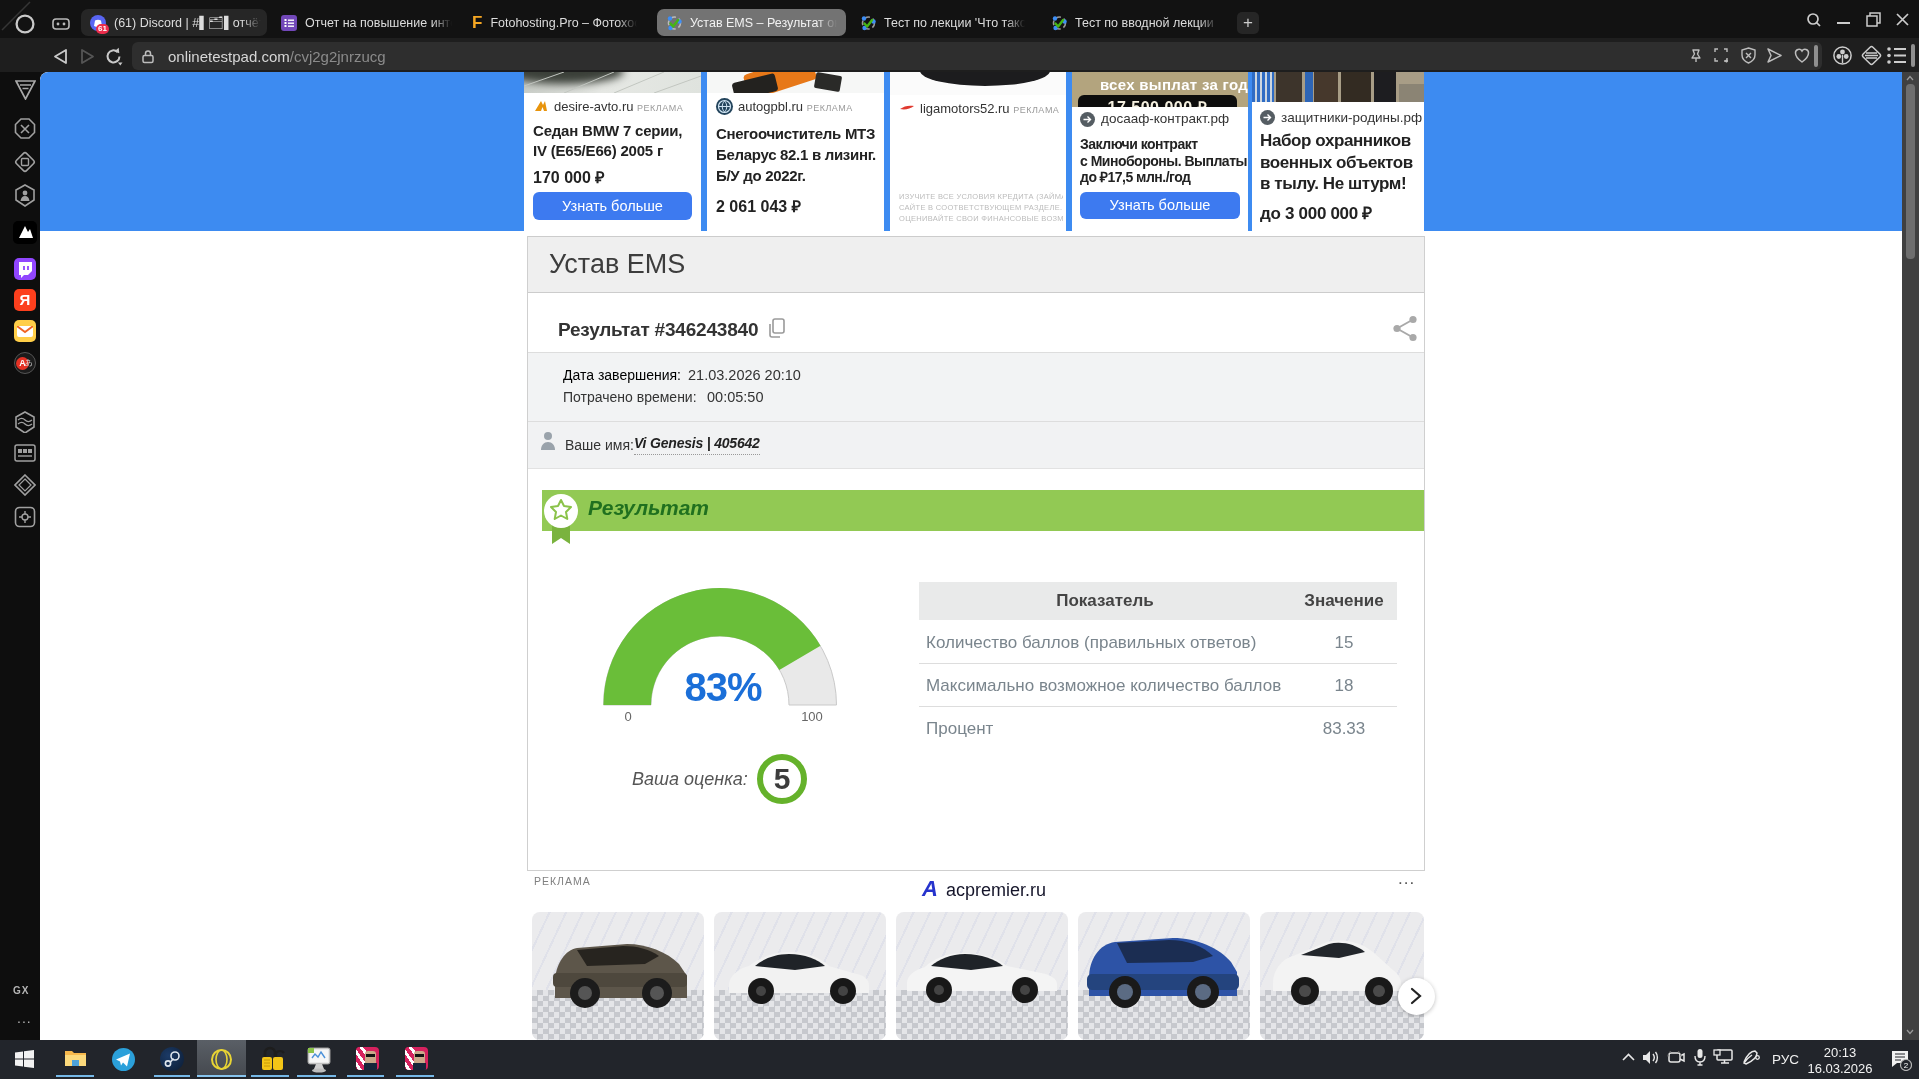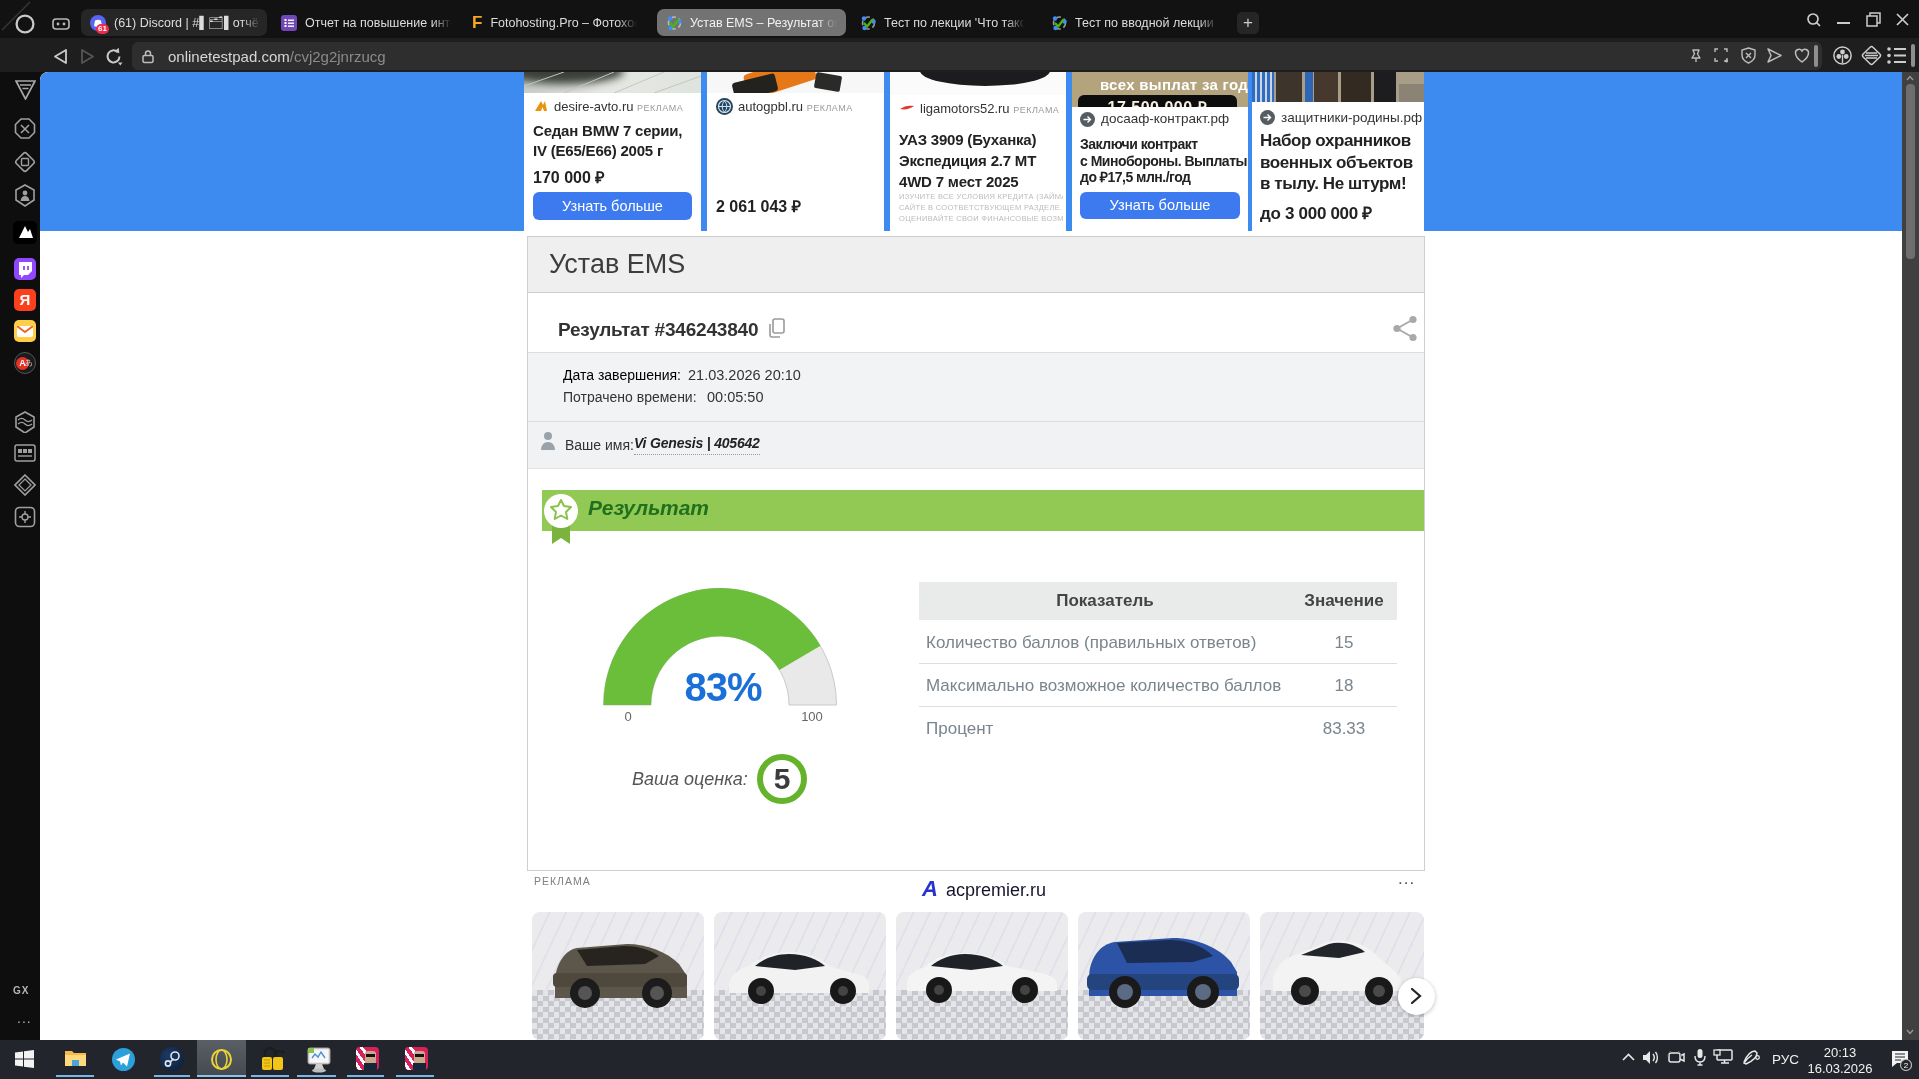--- a/index.html
+++ b/index.html
@@ -273,32 +273,32 @@
     <div class="abs" style="left:0;top:0;width:177px;height:21px;background:#f6f7f6;overflow:hidden">
         <div class="abs" style="left:38px;top:-8px;width:70px;height:26px;background:#e77818;border-radius:4px;transform:rotate(-18deg)"></div>
         <div class="abs" style="left:26px;top:6px;width:44px;height:18px;background:#23221f;border-radius:3px;transform:rotate(-14deg)"></div>
         <div class="abs" style="left:108px;top:2px;width:26px;height:16px;background:#2a2a28;border-radius:2px;transform:rotate(10deg)"></div>
       </div>
     <div class="abs" style="left:9px;top:26px;width:17px;height:17px;border-radius:50%;background:#23445c"><svg width="17" height="17">
           <circle cx="8.5" cy="8.5" r="6" fill="none" stroke="#cfe3f2" stroke-width="1.2"></circle>
           <path d="M3 8.5h11M8.5 3c-3 3-3 8 0 11c3-3 3-8 0-11" stroke="#cfe3f2" stroke-width="1" fill="none"></path>
         </svg></div>
     <div class="abs" style="left:31px;top:27px;font-size:13px;color:#333;white-space:nowrap">autogpbl.ru <span style="font-size:9px;color:#9a9a9a;letter-spacing:.5px">РЕКЛАМА</span></div>
+    <div class="abs" style="left:9px;top:51px;font-size:15px;font-weight:bold;color:#222;line-height:21px;letter-spacing:-.3px;white-space:nowrap">Снегоочиститель МТЗ<br>Беларус 82.1 в лизинг.<br>Б/У до 2022г.</div>
     <div class="abs" style="left:9px;top:123px;font-size:16px;font-weight:bold;color:#222">2 061 043 ₽</div>
   </div>
 
   <div class="abs adcard" style="left:850px;width:176px">
     <div class="abs" style="left:0;top:0;width:176px;height:23px;background:#fbfbfb;overflow:hidden">
         <div class="abs" style="left:30px;top:-16px;width:130px;height:30px;background:#1c1c1e;border-radius:50%"></div>
       </div>
     <div class="abs" style="left:9px;top:28px;width:16px;height:16px"><svg width="16" height="16">
           <path d="M1 9c4-3 9-4 14-3c-4 3-9 4-14 3Z" fill="#e03a30"></path>
         </svg></div>
     <div class="abs" style="left:30px;top:29px;font-size:13px;color:#333;white-space:nowrap">ligamotors52.ru <span style="font-size:9px;color:#9a9a9a;letter-spacing:.5px">РЕКЛАМА</span></div>
-    <div class="abs" style="left:9px;top:57px;font-size:15px;font-weight:bold;color:#222;line-height:21px;letter-spacing:-.2px;white-space:nowrap">УАЗ 3909 (Буханка)<br>Экспедиция 2.7 МТ<br>4WD 7 мест 2025</div>
     <div class="abs" style="left:9px;top:119px;font-size:7.5px;color:#bbb;line-height:11px;letter-spacing:.3px;white-space:nowrap;overflow:hidden;width:164px">ИЗУЧИТЕ ВСЕ УСЛОВИЯ КРЕДИТА (ЗАЙМА) НА<br>САЙТЕ В СООТВЕТСТВУЮЩЕМ РАЗДЕЛЕ.<br>ОЦЕНИВАЙТЕ СВОИ ФИНАНСОВЫЕ ВОЗМОЖНОСТИ И РИСКИ</div>
   </div>
 
   <div class="abs adcard" style="left:1032px;width:176px">
     <div class="abs" style="left:0;top:0;width:176px;height:35px;background:#b3a47e;overflow:hidden">
       <div class="abs" style="left:0;top:4px;width:176px;text-align:right;font-size:15px;font-weight:bold;color:#fff;letter-spacing:.3px">всех выплат за год</div>
       <div class="abs" style="left:6px;top:23px;width:159px;height:12px;background:#0d0d0d;border-radius:6px 6px 0 0"></div>
       <div class="abs" style="left:6px;top:24px;width:159px;text-align:center;font-size:16px;font-weight:bold;color:#f5f0e0;letter-spacing:.5px">17 500 000 ₽</div>
     </div>
     <div class="abs" style="left:8px;top:40px;width:15px;height:15px;border-radius:50%;background:#555d63"><svg width="15" height="15">

